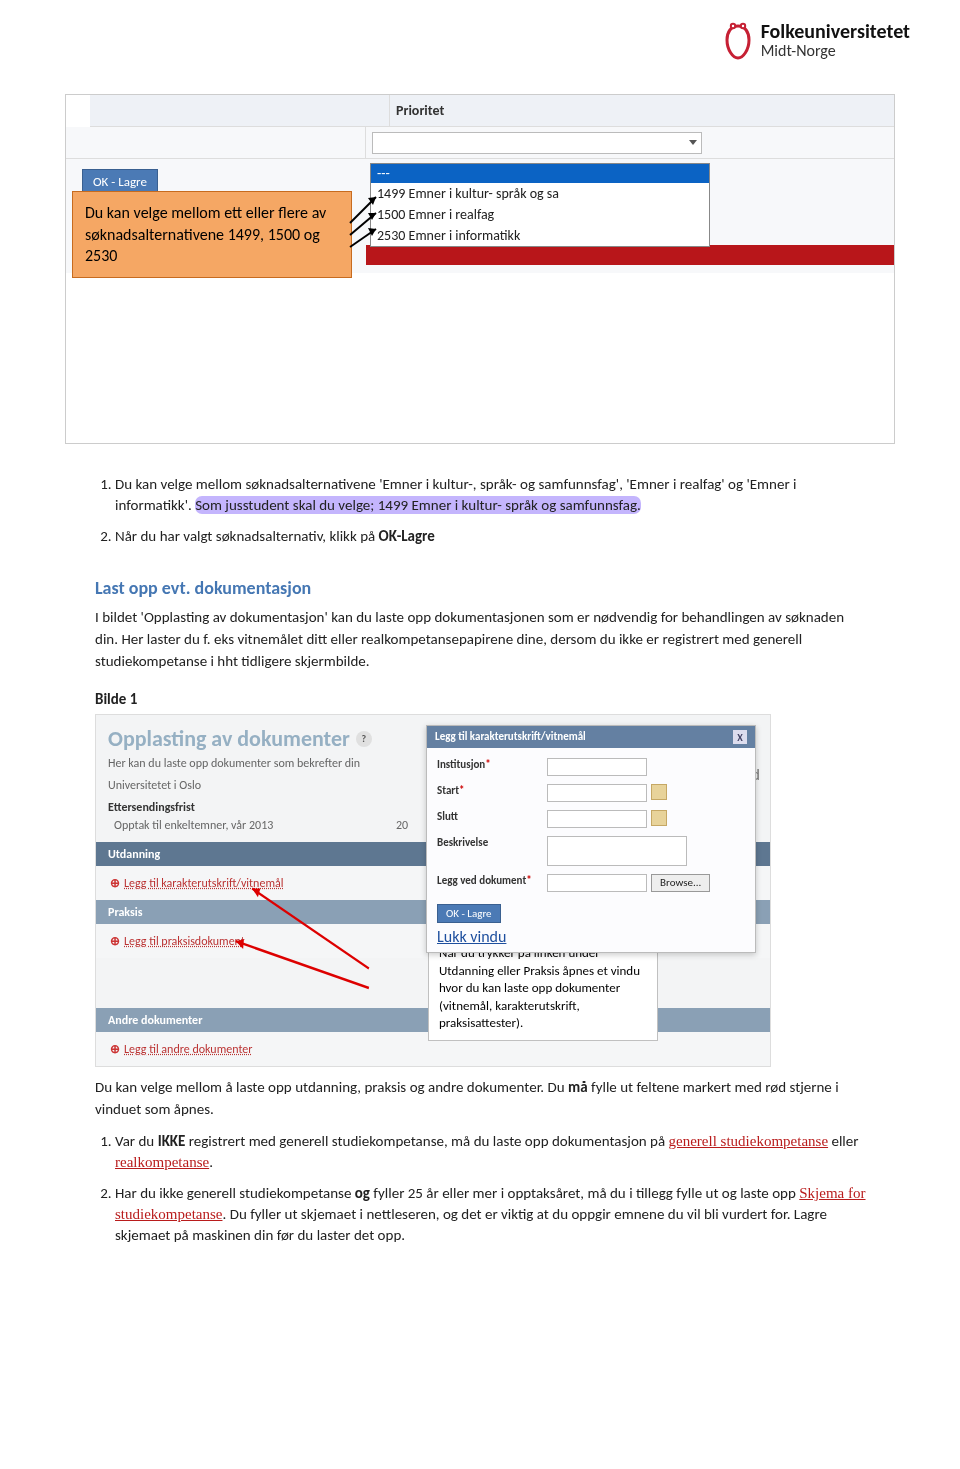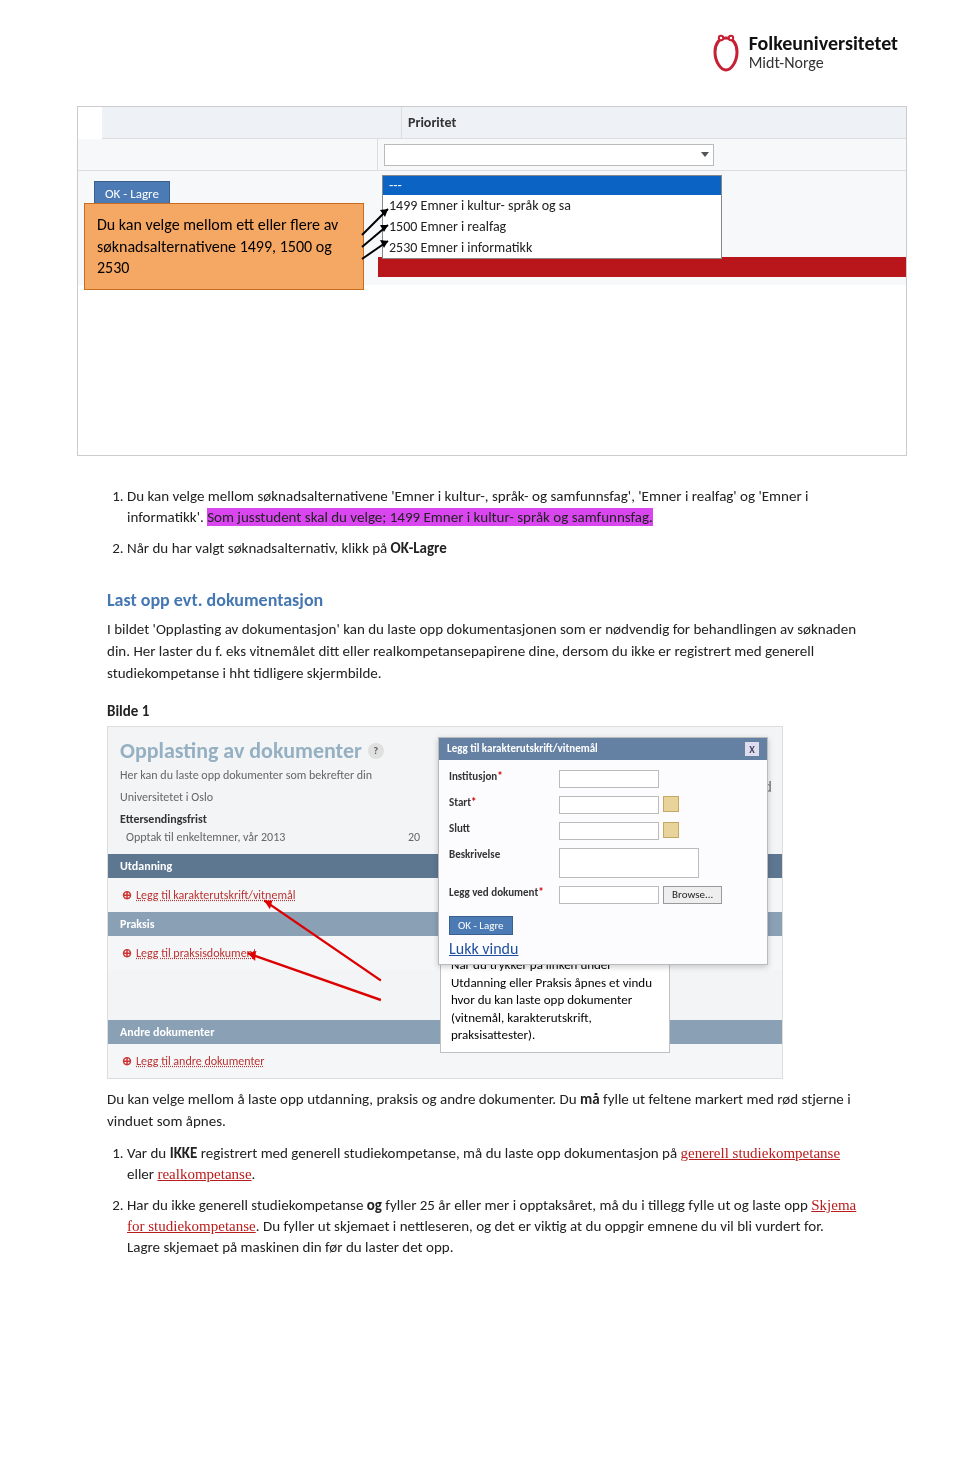--- a/index.html
+++ b/index.html
@@ -1,17 +1,17 @@
 <!DOCTYPE html>
 <html><head>
 <meta charset="utf-8">
 <style>
   * { box-sizing: border-box; margin: 0; padding: 0; }
   body { font-family: Calibri, Arial, sans-serif; font-size: 15px; color: #222; background: #fff; width: 960px; }
-  .page { padding: 12px; }
+  .page { padding: 0; }
   .header { text-align: right; padding: 20px 50px 10px 0; }
   .logo { display: inline-flex; align-items: center; gap: 6px; }
   .logo-mark { display: inline-block; }
   .logo-text { text-align: left; }
   .logo-text .main { font-weight: bold; font-size: 20px; color: #111; display: block; line-height: 1; }
   .logo-text .sub { font-size: 16px; color: #333; display: block; }
   
   
   .shot1 { margin: 20px 0 10px 65px; width: 830px; position: relative; border: 1px solid #ccc; }
   .shot1-row { display: flex; border-bottom: 1px solid #ddd; background: #f7f8fa; height: 32px; align-items: center; font-size: 14px; }
@@ -26,21 +26,21 @@
   .ok-lagre-btn { background: #4b7ab5; color: #fff; padding: 4px 10px; font-size: 13px; margin: 6px 6px 0 6px; display: inline-block; border: 1px solid #3a6090; }
   .callout1 { position: absolute; top: 96px; left: 6px; width: 280px; background: #f5a764; border: 1px solid #c76b1f; padding: 10px 12px; font-size: 16px; color: #000; line-height: 1.35; z-index: 3; }
   .red-strip { position: absolute; top: 150px; left: 300px; right: 0; height: 20px; background: #b8161a; z-index: 1; }
   .shot1-bottom { height: 170px; background: #fff; }
   .arrows1 { position: absolute; top: 60px; left: 0; width: 100%; height: 160px; pointer-events: none; z-index: 4; }
   
   
   .content { padding: 10px 90px 0 95px; }
   ol { padding-left: 20px; margin: 10px 0; }
   ol li { margin-bottom: 10px; line-height: 1.4; }
-  .hl { background: #d946ef; }
+  .hl { background: #c4b5fd; border-radius: 7px; }
   h3.lastopp { color: #4577b3; font-size: 18px; font-weight: 600; margin: 30px 0 8px 0; }
   p { line-height: 1.45; margin-bottom: 10px; }
   .bold { font-weight: bold; }
   .link { color: #b91c1c; text-decoration: underline; font-family: Liberation Serif, serif; }
   
   
   .shot2-wrap { margin: 18px 0 10px 0; }
   .bilde-lbl { font-weight: bold; margin-bottom: 6px; }
   .shot2 { width: 676px; border: 1px solid #ddd; position: relative; background: #f3f4f5; font-size: 12px; }
   .shot2 h2 { color: #96b0c3; font-size: 22px; font-weight: bold; padding: 10px 12px 4px 12px; display: flex; align-items: center; gap: 6px; }

